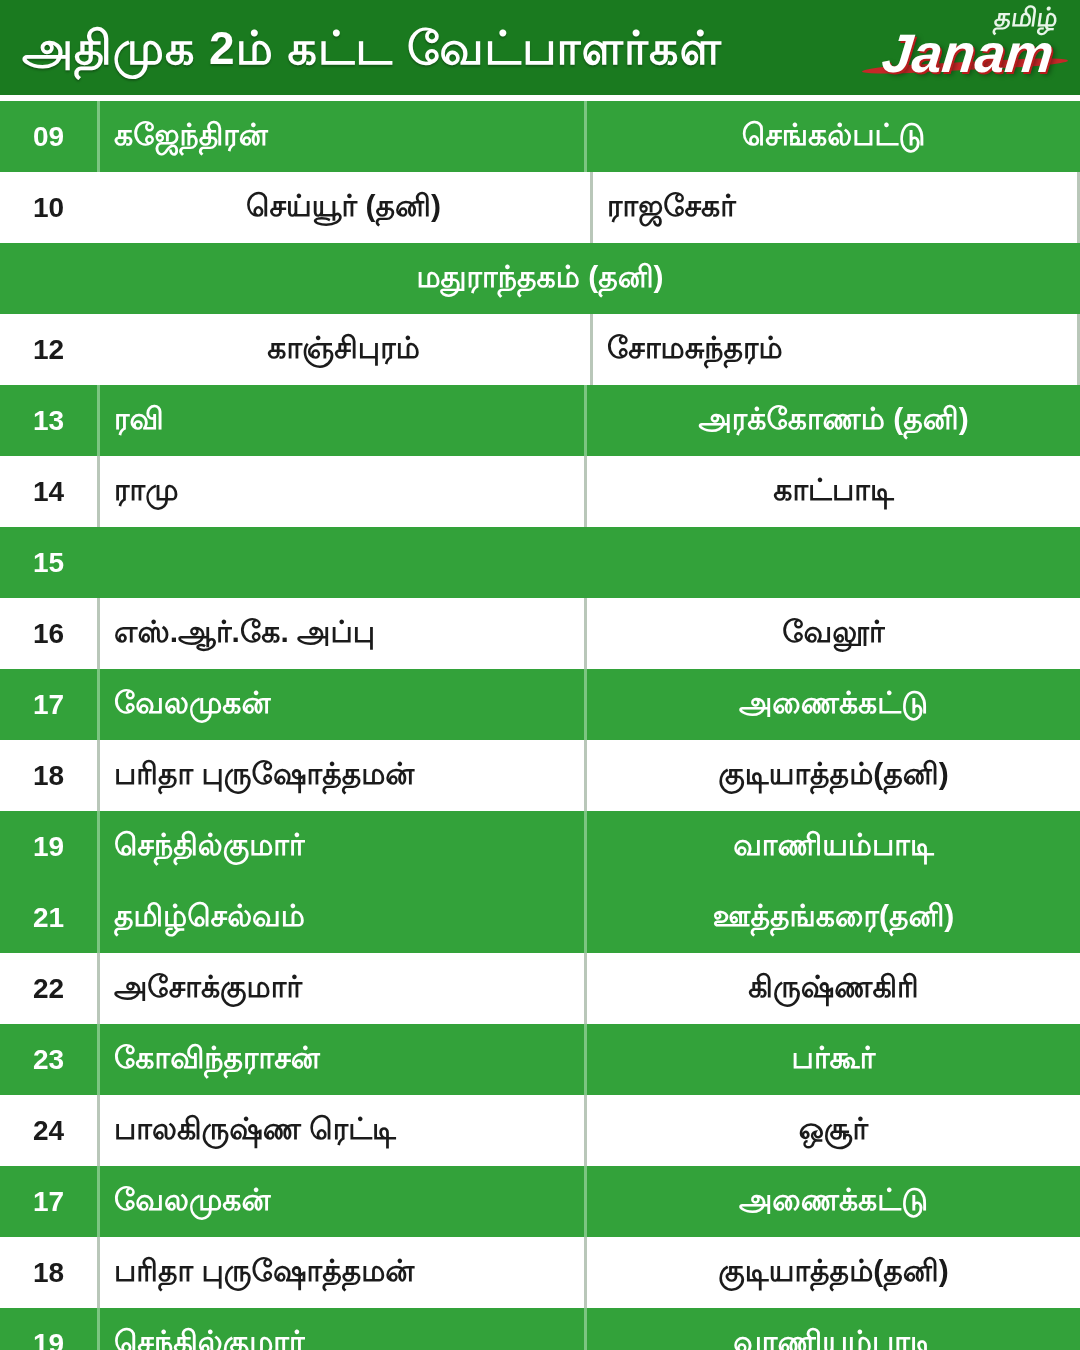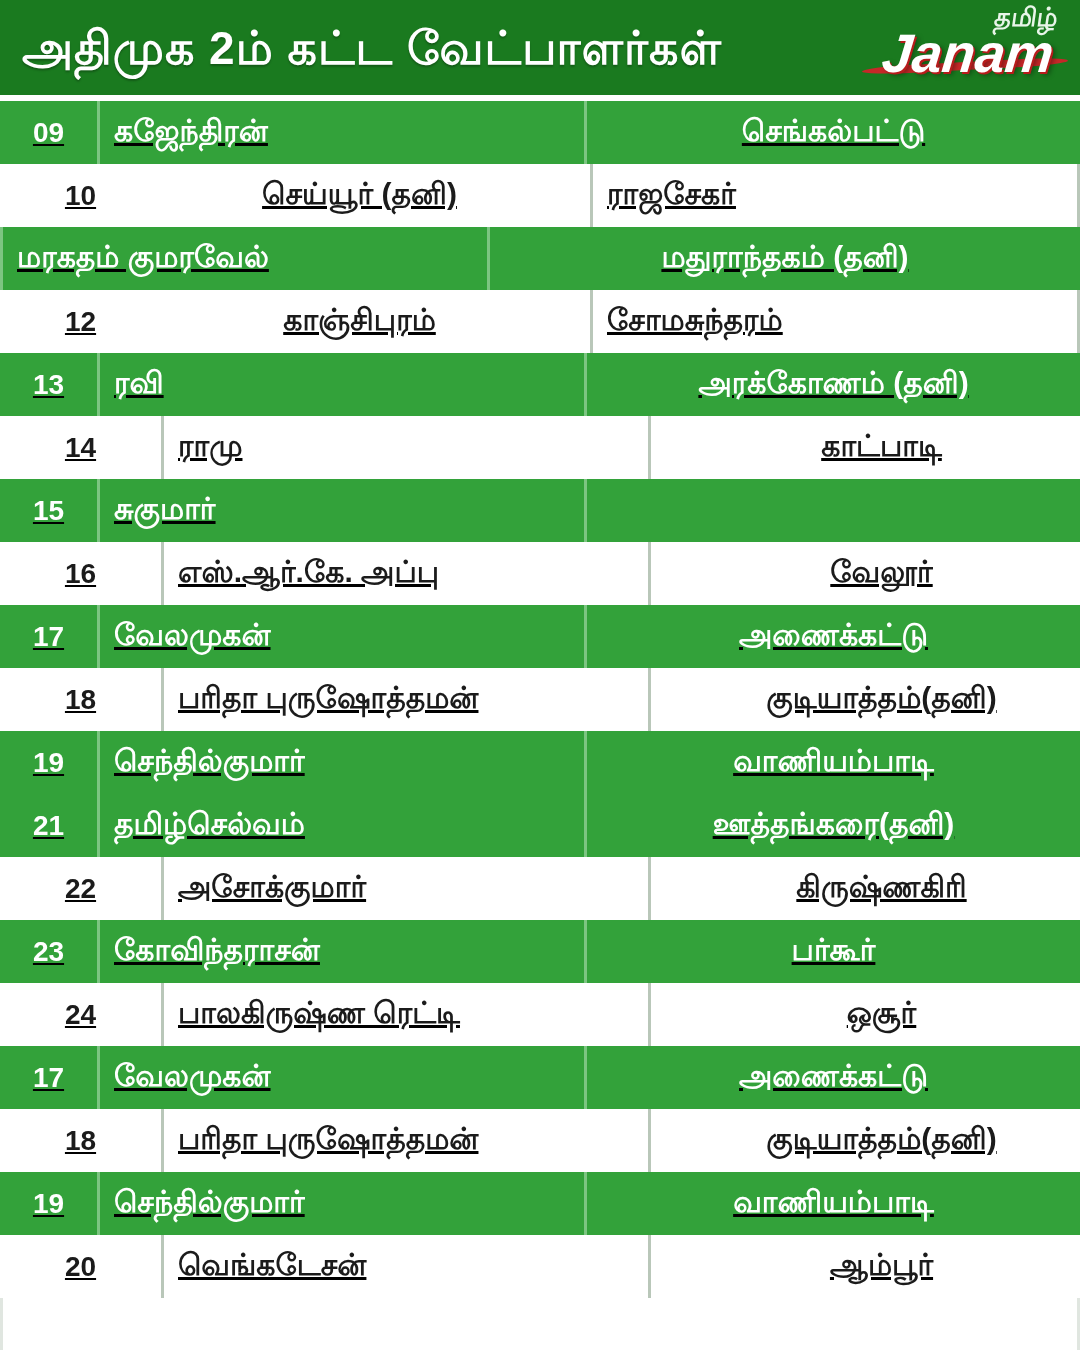--- a/index.html
+++ b/index.html
@@ -83,23 +83,22 @@
   .table-wrap {
     position: relative;
     width: 1080px;
     height: 1255px;
     background: #ffffff;
     padding: 6px 0 0 0;
   }
   .row {
     display: flex;
     align-items: stretch;
-    height: 63px;
-    position: relative;
-    text-decoration: underline;
+    height: 71px;
+    position: relative;
   }
   .row.green { background: #33a23a; }
   .row.white { background: #ffffff; }
 
   .cell {
     display: flex;
     align-items: center;
     height: 100%;
   }
   .c-num {
@@ -120,21 +119,21 @@
   }
   .c-const {
     flex: 1 1 auto;
     justify-content: center;
     font-size: 30px;
     font-weight: bold;
     padding: 0 10px;
     text-align: center;
   }
   .row.green .cell { color: #ffffff; }
-  .row.white .cell { color: #1b1b1b; margin-left: 32px; }
+  .row.white .cell { color: #1b1b1b; }
   .row.green .c-name { border-left-color: #7cc581; border-right-color: #7cc581; }
   .row.white .c-name { border-left-color: #b9c7b9; border-right-color: #b9c7b9; }
 
   .watermark {
     position: absolute;
     left: 60px;
     font-size: 17px;
     color: rgba(120,150,120,0.28);
     font-weight: bold;
     pointer-events: none;
@@ -181,41 +180,39 @@
           <div class="cell c-num">09</div>
           <div class="cell c-name">கஜேந்திரன்</div>
           <div class="cell c-const">செங்கல்பட்டு</div>
         </div>
         <div class="row white">
           <div class="cell c-num">10</div>
           <div class="cell c-const">செய்யூர் (தனி)</div>
           <div class="cell c-name">ராஜசேகர்</div>
         </div>
         <div class="row green">
-          <div class="cell c-name">மரகதம் குமரவேல்</div>
           <div class="cell c-const">மதுராந்தகம் (தனி)</div>
         </div>
         <div class="row white">
           <div class="cell c-num">12</div>
           <div class="cell c-const">காஞ்சிபுரம்</div>
           <div class="cell c-name">சோமசுந்தரம்</div>
         </div>
         <div class="row green">
           <div class="cell c-num">13</div>
           <div class="cell c-name">ரவி</div>
           <div class="cell c-const">அரக்கோணம் (தனி)</div>
         </div>
         <div class="row white">
           <div class="cell c-num">14</div>
           <div class="cell c-name">ராமு</div>
           <div class="cell c-const">காட்பாடி</div>
         </div>
         <div class="row green">
           <div class="cell c-num">15</div>
-          <div class="cell c-name">சுகுமார்</div>
         </div>
         <div class="row white">
           <div class="cell c-num">16</div>
           <div class="cell c-name">எஸ்.ஆர்.கே. அப்பு</div>
           <div class="cell c-const">வேலூர்</div>
         </div>
         <div class="row green">
           <div class="cell c-num">17</div>
           <div class="cell c-name">வேலமுகன்</div>
           <div class="cell c-const">அணைக்கட்டு</div>

